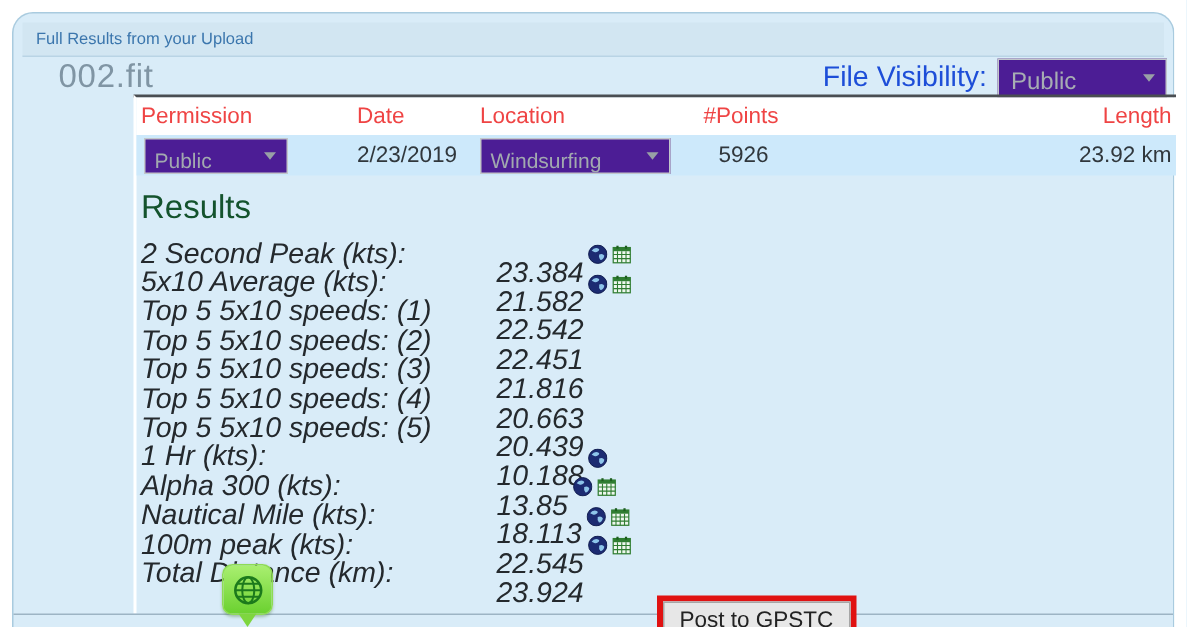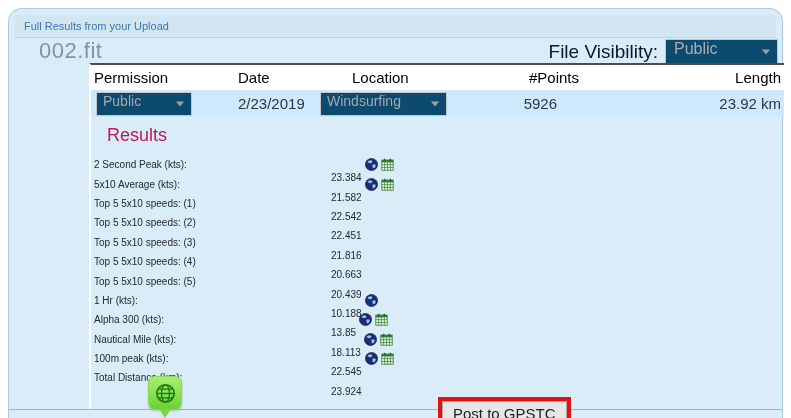--- a/index.html
+++ b/index.html
@@ -21,53 +21,53 @@
     color:#3b76ad;font-size:11px;line-height:22px;padding-left:9px;
   }
   .filename{
     position:absolute;left:30px;top:29px;
     font-size:22px;color:#8095a4;letter-spacing:0.5px;
   }
   .visibility{
     position:absolute;top:30px;right:4px;
     display:flex;align-items:center;gap:7px;
   }
-  .visibility .vis-label{font-size:19px;color:#0f172a;}
+  .visibility .vis-label{font-size:19px;color:#1d4ed8;}
   .fakeselect{
-    position:relative;background:#0c4a6e;border:1px solid #c2c6ca;
-    display:flex;align-items:flex-start;color:#a7adb3;box-sizing:border-box;
+    position:relative;background:#4c1d95;border:1px solid #c2c6ca;
+    display:flex;align-items:flex-end;color:#a7adb3;box-sizing:border-box;
   }
   .fakeselect .sel-arrow{
     position:absolute;right:7px;top:50%;transform:translateY(-50%);
     width:0;height:0;border-left:4px solid transparent;
     border-right:4px solid transparent;border-top:5px solid #98a0a6;
   }
   .vis-select{width:113px;height:26px;font-size:16px;padding-left:8px;}
   .content{
     position:absolute;left:80px;top:54px;width:695px;height:346px;
     border-left:2px solid #ffffff;border-top:2px solid #4a4e52;
     box-sizing:border-box;
   }
   .trow{display:flex;align-items:center;font-size:15px;}
-  .thead{background:#ffffff;height:25px;color:#000000;}
+  .thead{background:#ffffff;height:25px;color:#ef4444;}
   .tdata{background:#cde9fb;height:27px;color:#30373c;}
   .c1{padding-left:3px;width:141px;}
   .c2{padding-left:3px;width:79px;}
-  .c3{padding-left:3px;width:149px;margin-left:32px;}
+  .c3{padding-left:3px;width:149px;}
   .c4{padding-left:3px;width:159px;}
-  .c5{width:78px;text-align:right;}
+  .c5{width:78px;}
   .c6{flex:1;text-align:right;padding-right:3px;}
   .row-select{font-size:14px;color:#a2a9af;}
   .perm-select{width:96px;height:24px;margin-left:2px;padding-left:6px;}
   .act-select{width:127px;height:24px;padding-left:6px;}
   .results-heading{
-    margin:8px 0 0 16px;font-size:18px;color:#be185d;
+    margin:8px 0 0 3px;font-size:22px;color:#14532d;
   }
   .results-list{margin-top:9px;}
-  .r-row{height:19.4px;display:flex;align-items:center;font-size:10px;color:#24292d;}
+  .r-row{height:19.4px;display:flex;align-items:center;font-size:19px;color:#24292d;font-style:italic;}
   .r-label{padding-left:3px;width:237px;}
   .r-value{white-space:nowrap;margin-top:26px;}
   .r-icon{display:inline-flex;margin-left:3px;}
   .r-icon svg{display:block;}
   .divider{
     position:absolute;left:0;right:0;top:400px;height:0;
     border-top:1px solid #9db4c4;z-index:1;
   }
   .marker{
     position:absolute;left:139px;top:367px;z-index:3;width:34px;

